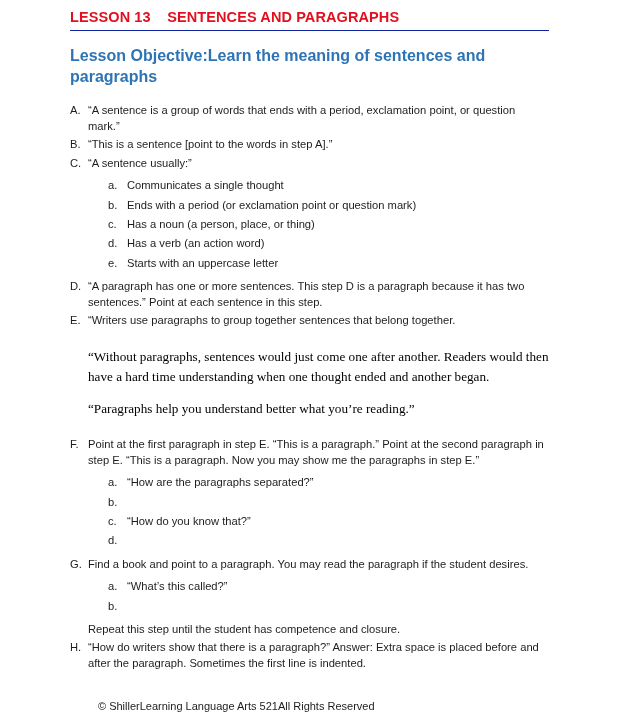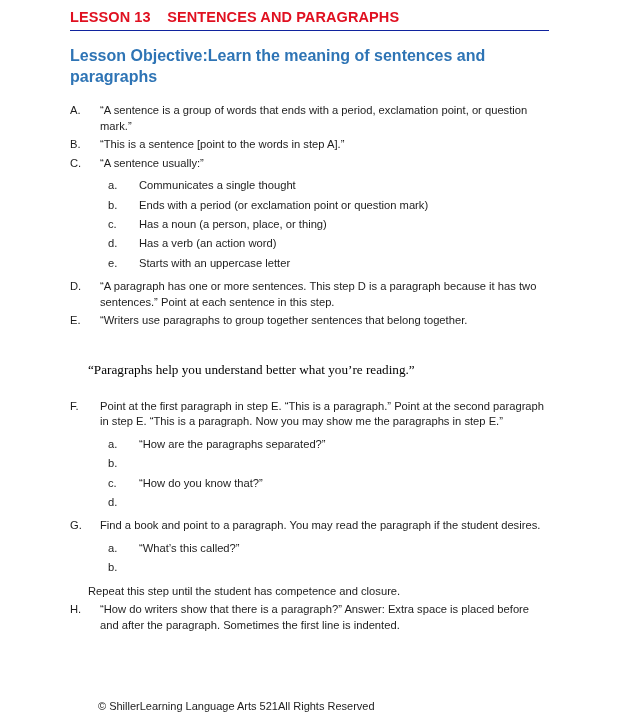--- a/index.html
+++ b/index.html
@@ -73,21 +73,20 @@
     align-items: flex-start;
     margin-bottom: 2.5px;
   }
   .item .marker {
     flex: 0 0 auto;
     width: 18px;
     text-align: left;
   }
   .item .body {
     flex: 1 1 auto;
-    margin-left: 12px;
   }
 
   .level1 { padding-left: 0px; }
   .level1 > .marker { width: 18px; }
 
   .level2 {
     padding-left: 38px;
     margin-bottom: 3.5px;
   }
   .level2 > .marker { width: 19px; }
@@ -189,20 +188,21 @@
         <span class="marker">D.</span>
         <span class="body">“A paragraph has one or more sentences. This step D is a paragraph because it has two sentences.” Point at each sentence in this step.</span>
       </div>
 
       <div class="item level1">
         <span class="marker">E.</span>
         <span class="body">“Writers use paragraphs to group together sentences that belong together.</span>
       </div>
 
       <div class="quote-block">
+        <p class="quote-para">“Without paragraphs, sentences would just come one after another. Readers would then have a hard time understanding when one thought ended and another began.</p>
         <div class="quote-gap"></div>
         <p class="quote-para">“Paragraphs help you understand better what you’re reading.”</p>
       </div>
 
       <div class="item level1">
         <span class="marker">F.</span>
         <span class="body">Point at the first paragraph in step E. “This is a paragraph.” Point at the second paragraph in step E. “This is a paragraph. Now you may show me the paragraphs in step E.”</span>
       </div>
       <div class="small-gap"></div>
       <div class="item level2">

